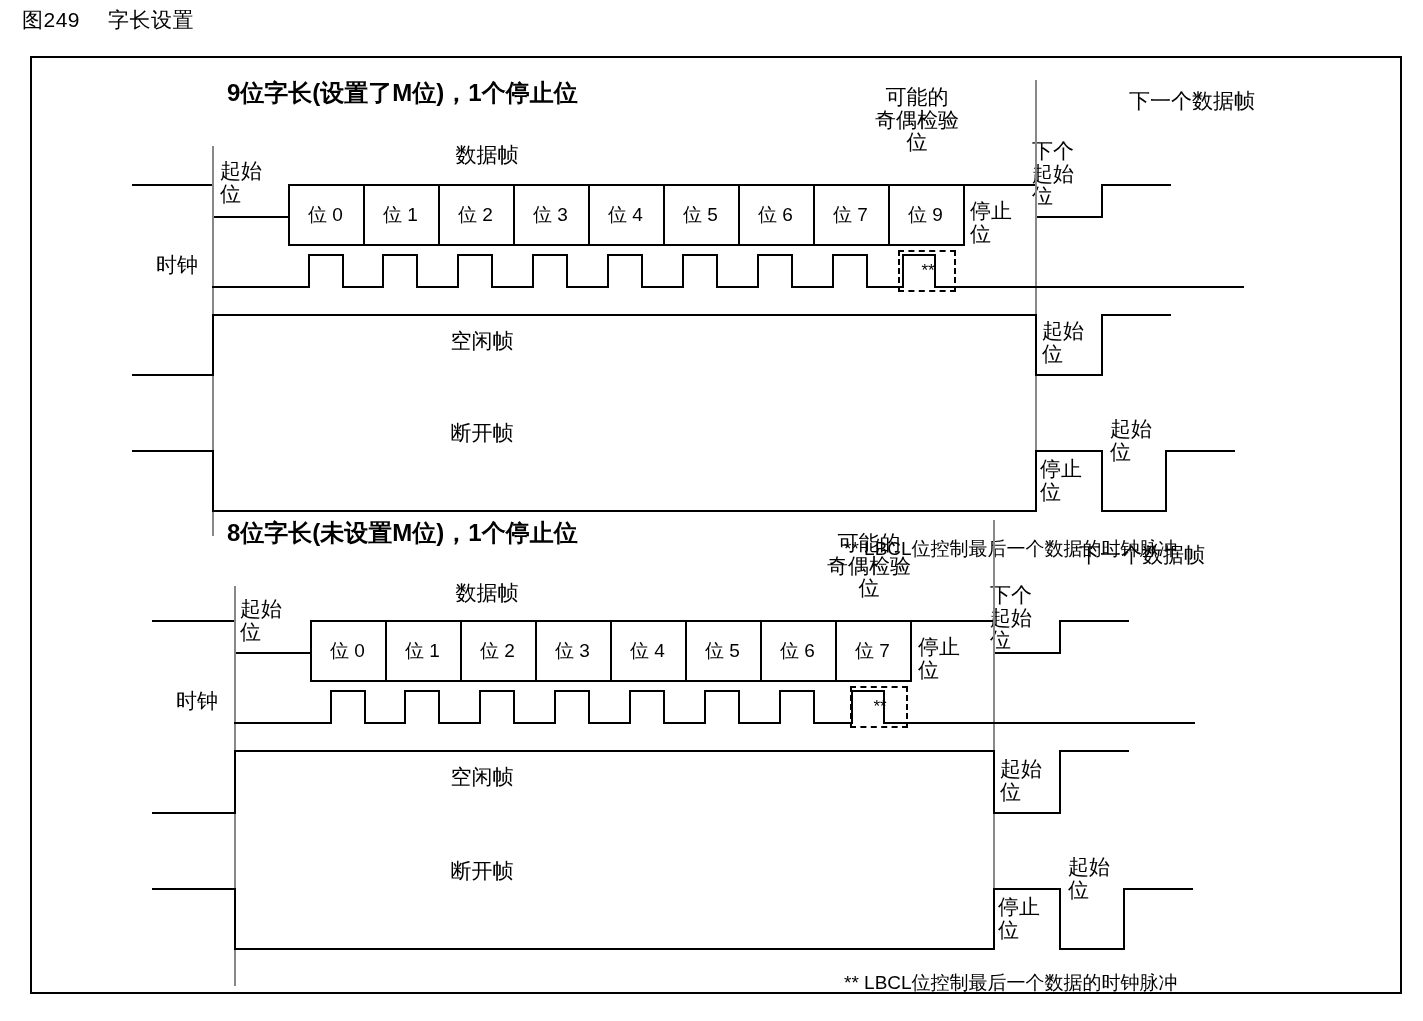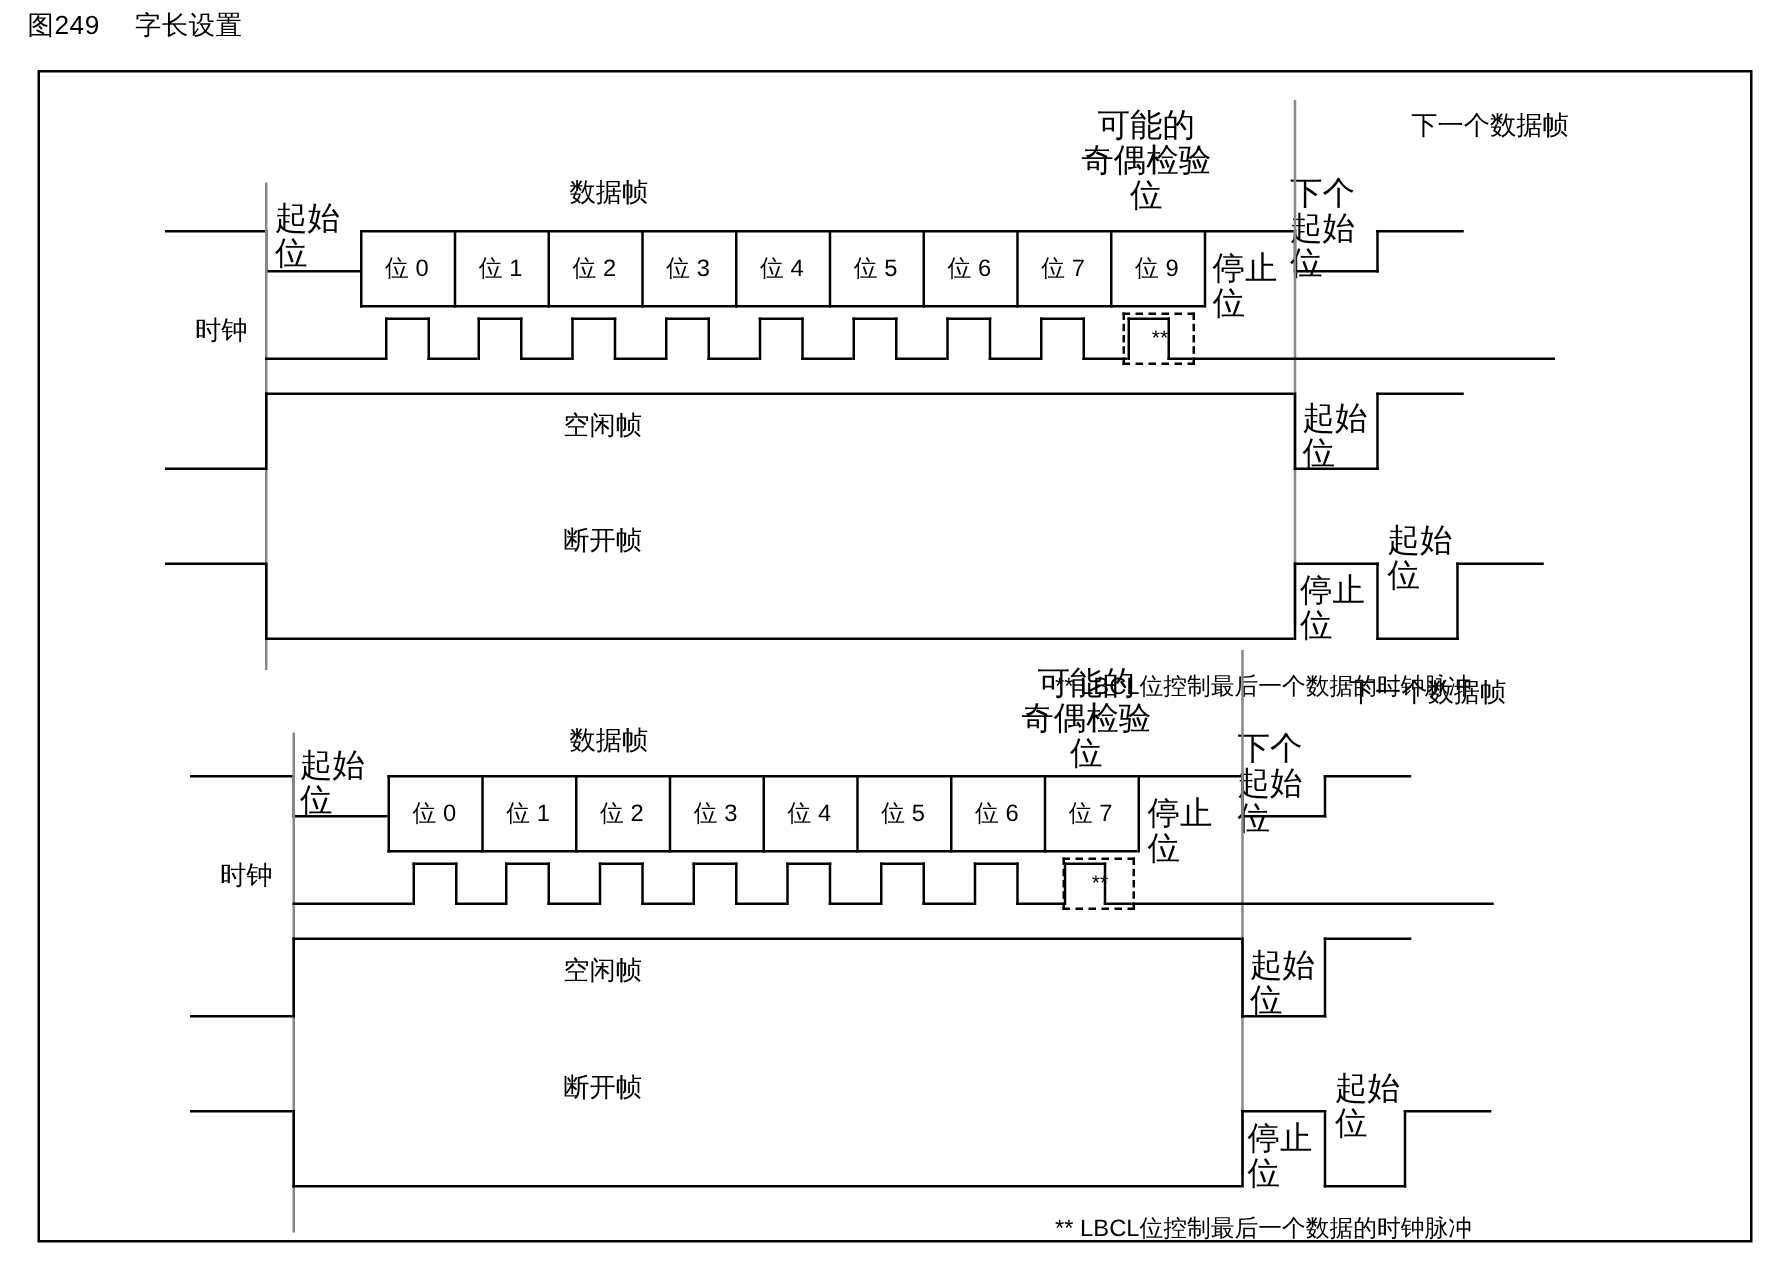--- a/index.html
+++ b/index.html
@@ -45,21 +45,21 @@
 
   .ln {
     position: absolute;
     background: #000;
   }
   .h { height: 2px; }
   .v { width: 2px; }
 
   .lbl {
     position: absolute;
-    font-size: 26px;
+    font-size: 21px;
     line-height: 1.08;
     white-space: pre;
     text-align: center;
   }
   .lbl.big {
     font-size: 24px;
     font-weight: bold;
     white-space: nowrap;
   }
   .lbl.mid { font-size: 21px; }
@@ -87,20 +87,21 @@
 <body>
 
 <div class="fig-caption">
   <span class="num">图249</span><span>字长设置</span>
 </div>
 
 <div class="frame">
 
   <div class="panel">
 
+    <div class="lbl big" style="left:195px; top:22px;">9位字长(设置了M位)，1个停止位</div>
 
     <div class="lbl mid" style="left:385px; top:86px; width:140px;">数据帧</div>
     <div class="lbl" style="left:820px; top:28px; width:130px;">可能的
 奇偶检验
 位</div>
     <div class="lbl mid" style="left:1050px; top:32px; width:220px;">下一个数据帧</div>
     <div class="lbl left" style="left:1000px; top:82px; width:60px;">下个
 起始
 位</div>
 
@@ -226,20 +227,21 @@
     <div class="lbl left" style="left:1008px; top:400px; width:60px;">停止
 位</div>
     <div class="lbl left" style="left:1078px; top:360px; width:60px;">起始
 位</div>
 
     <div class="note" style="left:812px; top:478px;">** LBCL位控制最后一个数据的时钟脉冲</div>
   </div>
 
   <div class="panel">
 
+    <div class="lbl big" style="left:195px; top:462px;">8位字长(未设置M位)，1个停止位</div>
 
     <div class="lbl mid" style="left:385px; top:524px; width:140px;">数据帧</div>
     <div class="lbl" style="left:772px; top:474px; width:130px;">可能的
 奇偶检验
 位</div>
     <div class="lbl mid" style="left:1000px; top:486px; width:220px;">下一个数据帧</div>
     <div class="lbl left" style="left:958px; top:526px; width:60px;">下个
 起始
 位</div>
 

